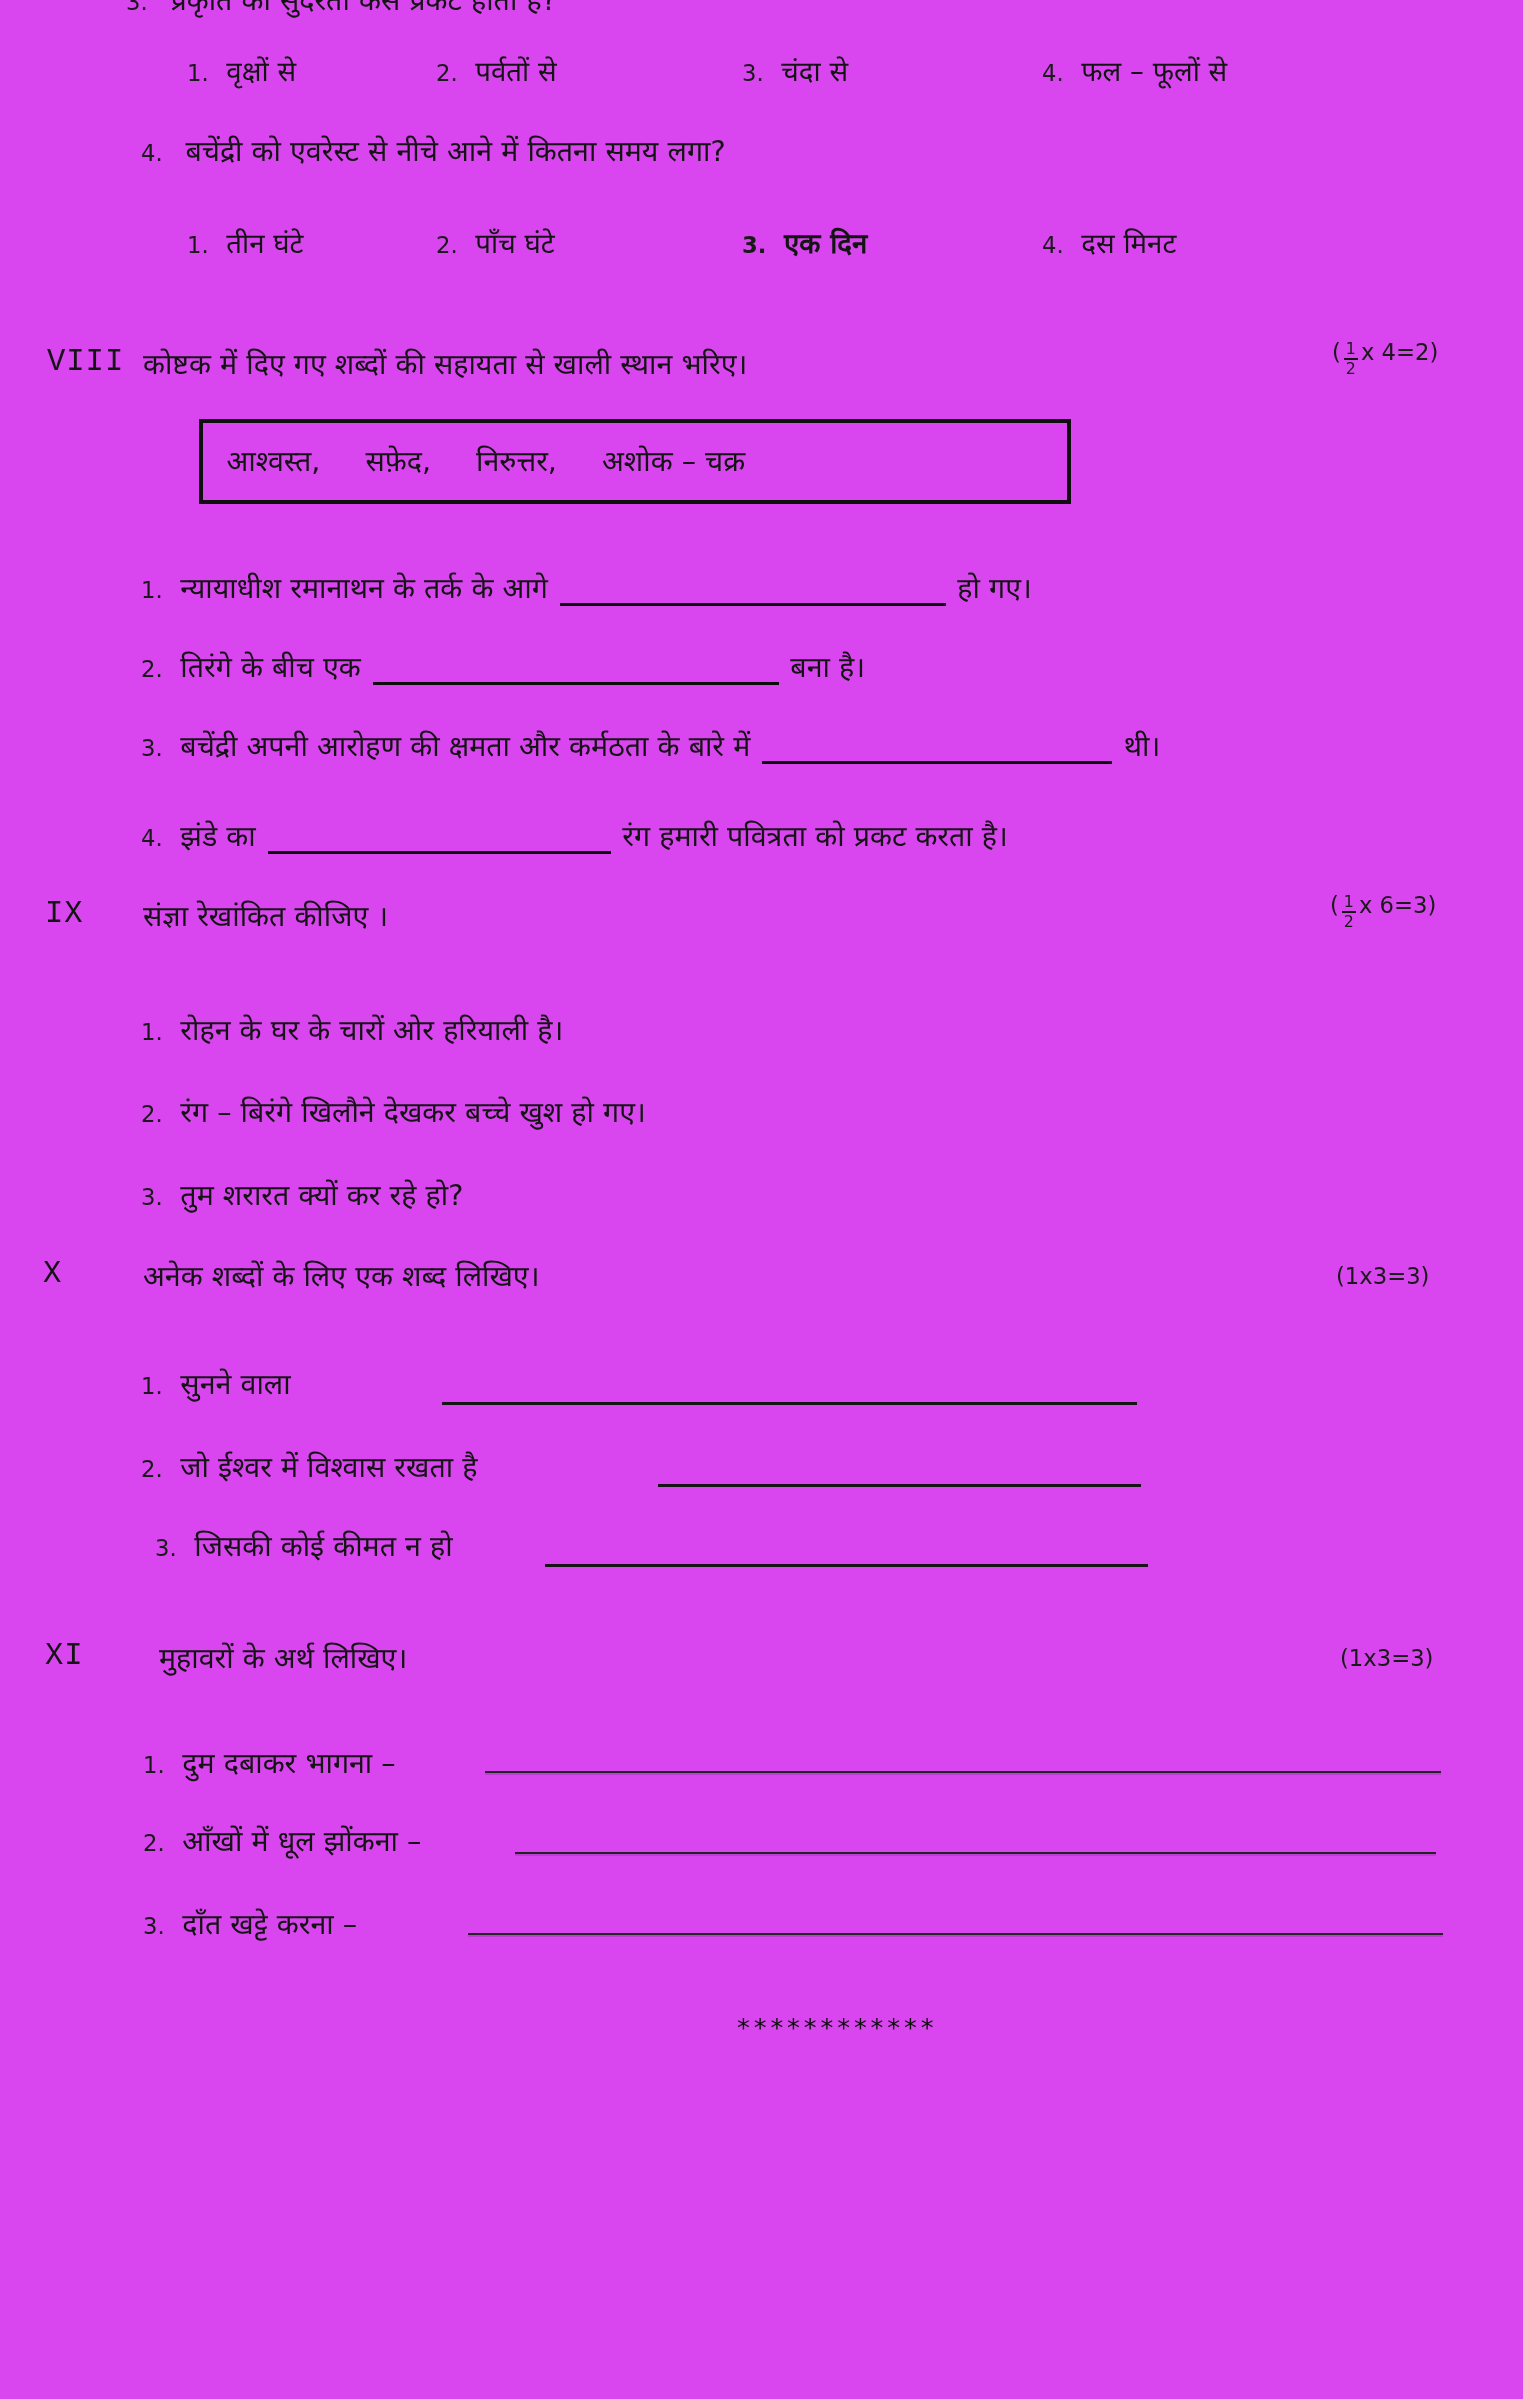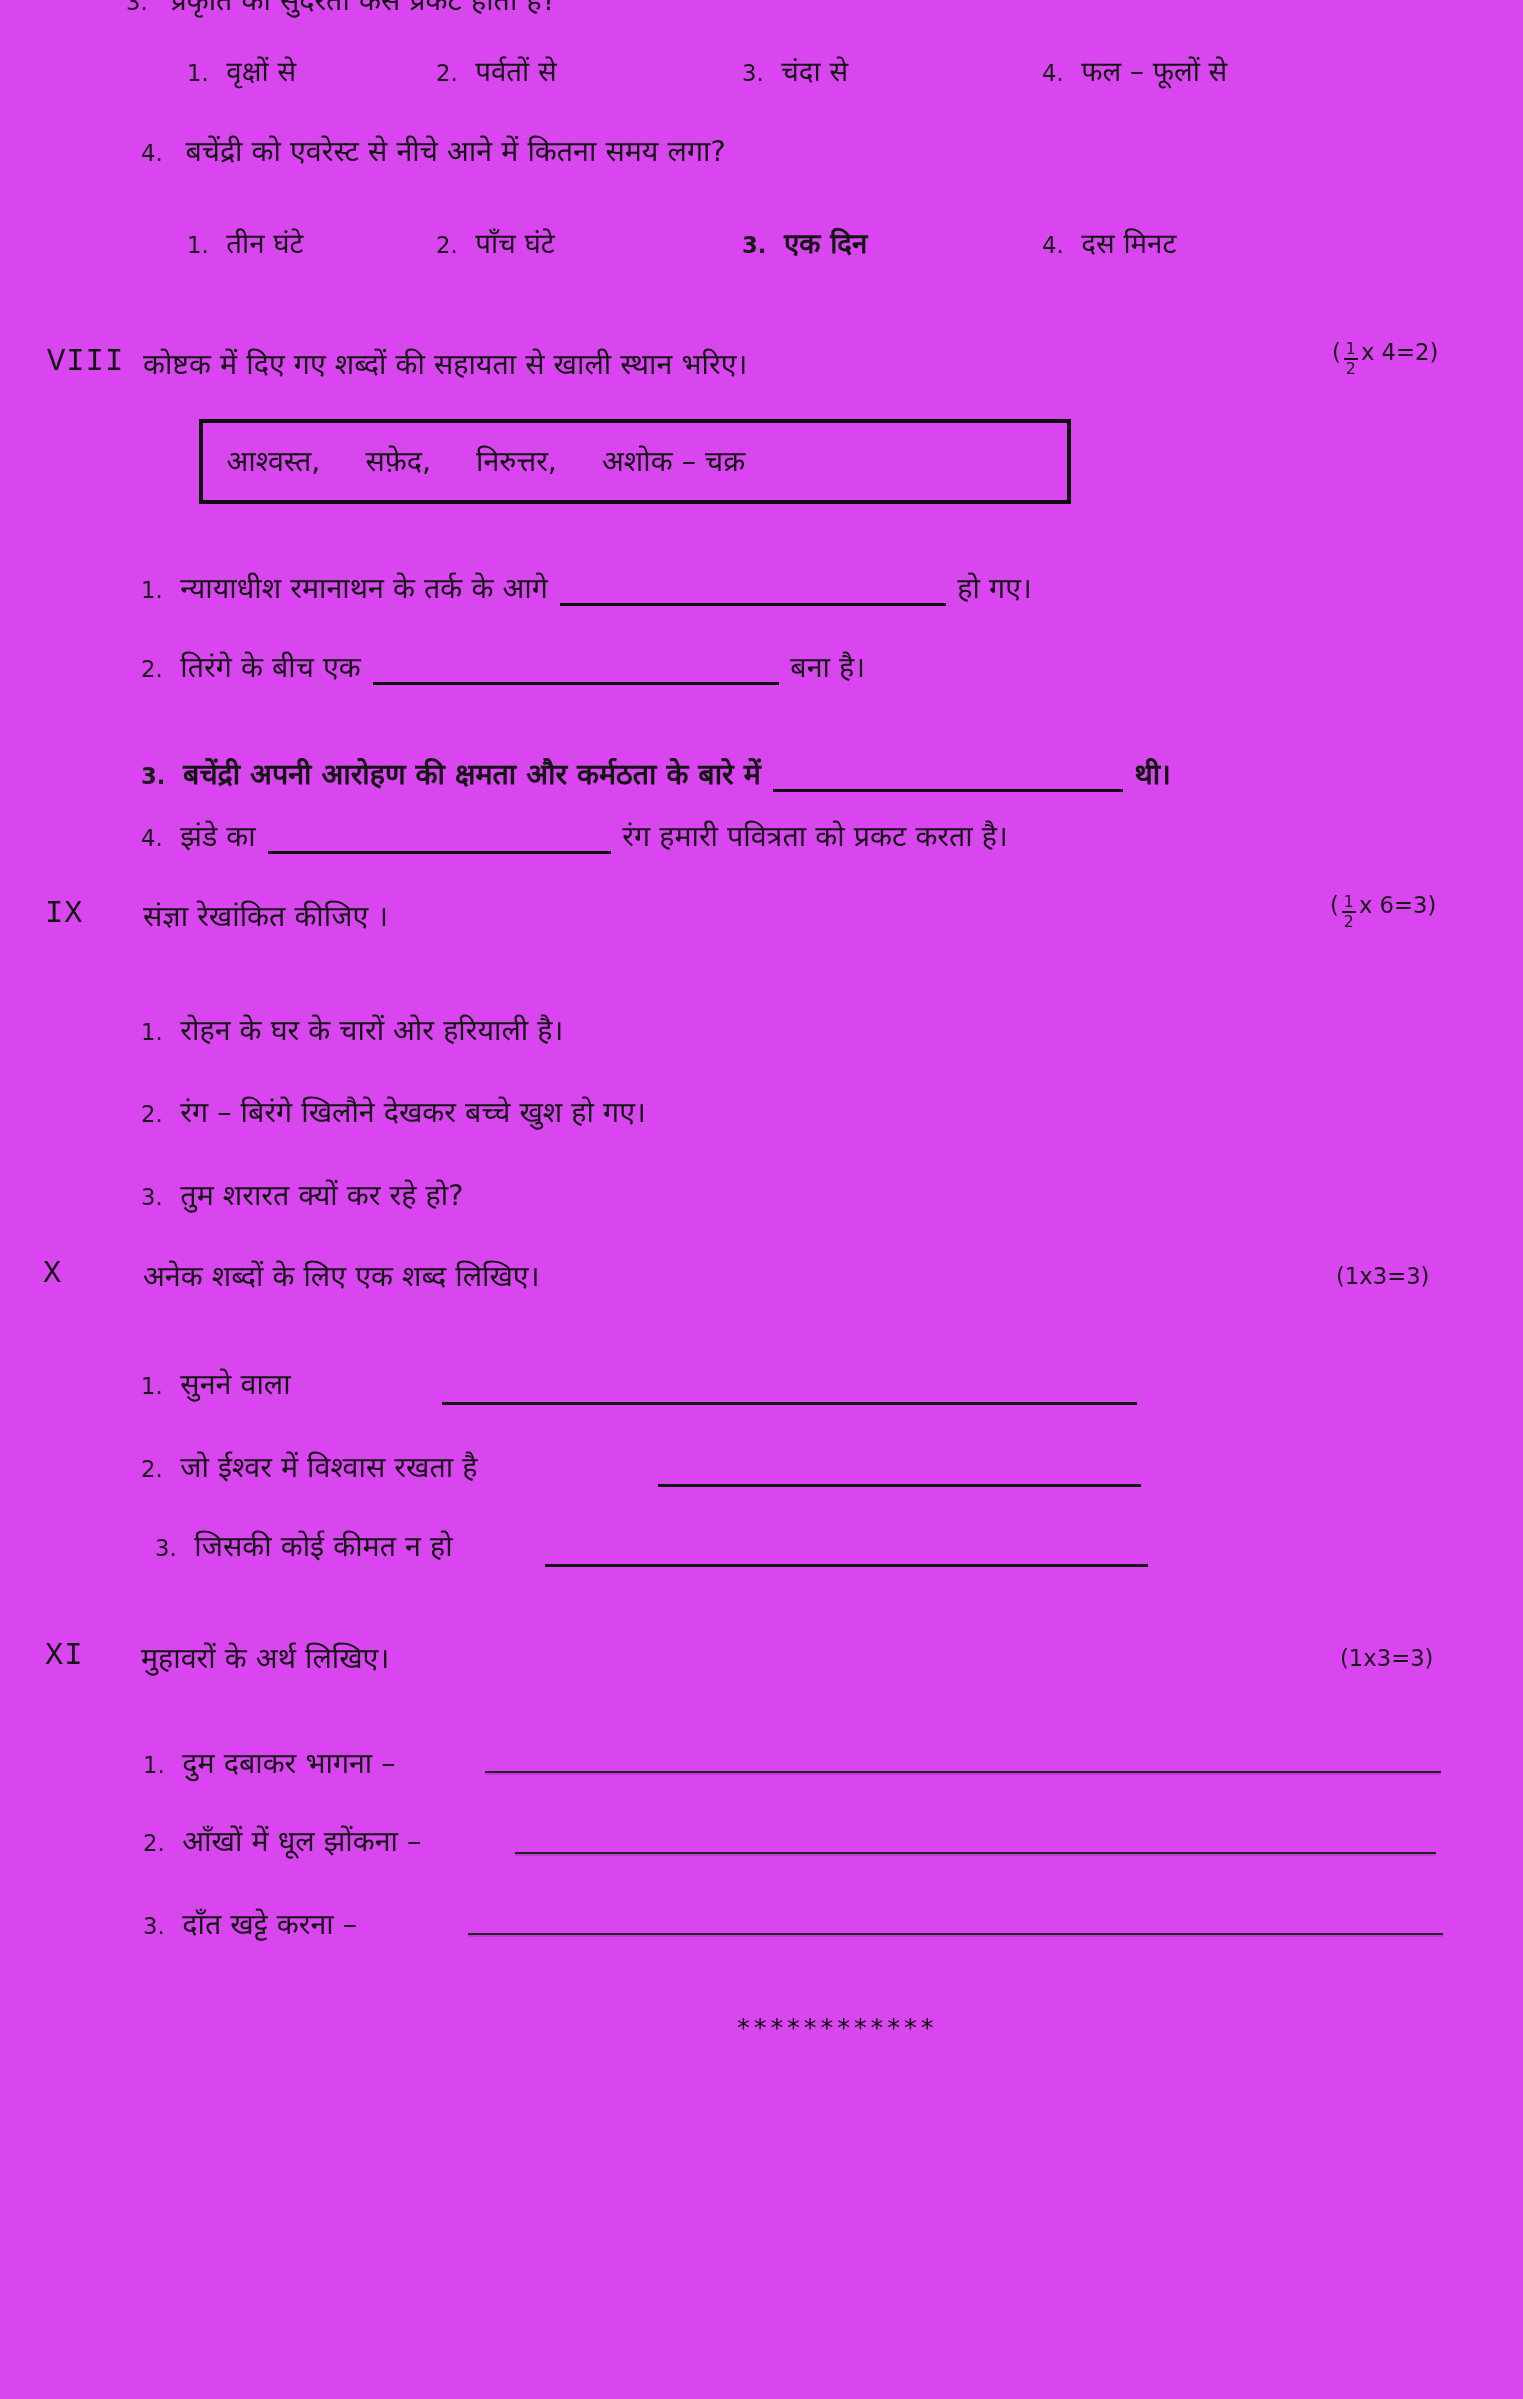--- a/index.html
+++ b/index.html
@@ -83,21 +83,21 @@
     <span class="hi">निरुत्तर,</span>
     <span class="hi">अशोक – चक्र</span>
   </div>
 
   <div class="abs" style="left:141px; top:571px;">
     <span class="num">1.</span><span class="hi">न्यायाधीश रमानाथन के तर्क के आगे</span><span class="blank b1"></span><span class="hi">हो गए।</span>
   </div>
   <div class="abs" style="left:141px; top:650px;">
     <span class="num">2.</span><span class="hi">तिरंगे के बीच एक</span><span class="blank b2"></span><span class="hi">बना है।</span>
   </div>
-  <div class="abs" style="left:141px; top:757px;font-weight:bold;">
+  <div class="abs" style="left:141px; top:729px;">
     <span class="num">3.</span><span class="hi">बचेंद्री अपनी आरोहण की क्षमता और कर्मठता के बारे में</span><span class="blank b3"></span><span class="hi">थी।</span>
   </div>
   <div class="abs" style="left:141px; top:819px;">
     <span class="num">4.</span><span class="hi">झंडे का</span><span class="blank b4"></span><span class="hi">रंग हमारी पवित्रता को प्रकट करता है।</span>
   </div>
 
   <div class="abs roman" style="left:45px; top:897px;">IX</div>
   <div class="abs hi" style="left:143px; top:899px;">संज्ञा रेखांकित कीजिए ।</div>
   <div class="abs marks" style="left:1330px; top:892px;">
     <span>(</span><span class="frac"><span class="fn">1</span><span class="fd">2</span></span><span>x 6=3)</span>
@@ -126,21 +126,21 @@
     <span class="num">2.</span><span class="hi">जो ईश्वर में विश्वास रखता है</span>
   </div>
   <div class="blank-abs" style="left:658px; top:1484px; width:483px;"></div>
 
   <div class="abs" style="left:141px; top:1529px;margin-left:14px;">
     <span class="num">3.</span><span class="hi">जिसकी कोई कीमत न हो</span>
   </div>
   <div class="blank-abs" style="left:545px; top:1564px; width:603px;"></div>
 
   <div class="abs roman" style="left:45px; top:1639px;">XI</div>
-  <div class="abs hi" style="left:141px; top:1641px;">मुहावरों के अर्थ लिखिए।</div>
+  <div class="abs hi" style="left:159px; top:1641px;">मुहावरों के अर्थ लिखिए।</div>
   <div class="abs marks" style="left:1340px; top:1645px;">(1x3=3)</div>
 
   <div class="abs" style="left:143px; top:1746px;">
     <span class="num">1.</span><span class="hi">दुम दबाकर भागना –</span>
   </div>
   <div class="blank-abs blank-thin" style="left:485px; top:1771px; width:956px;"></div>
 
   <div class="abs" style="left:143px; top:1824px;text-align:right;">
     <span class="num">2.</span><span class="hi">आँखों में धूल झोंकना –</span>
   </div>

